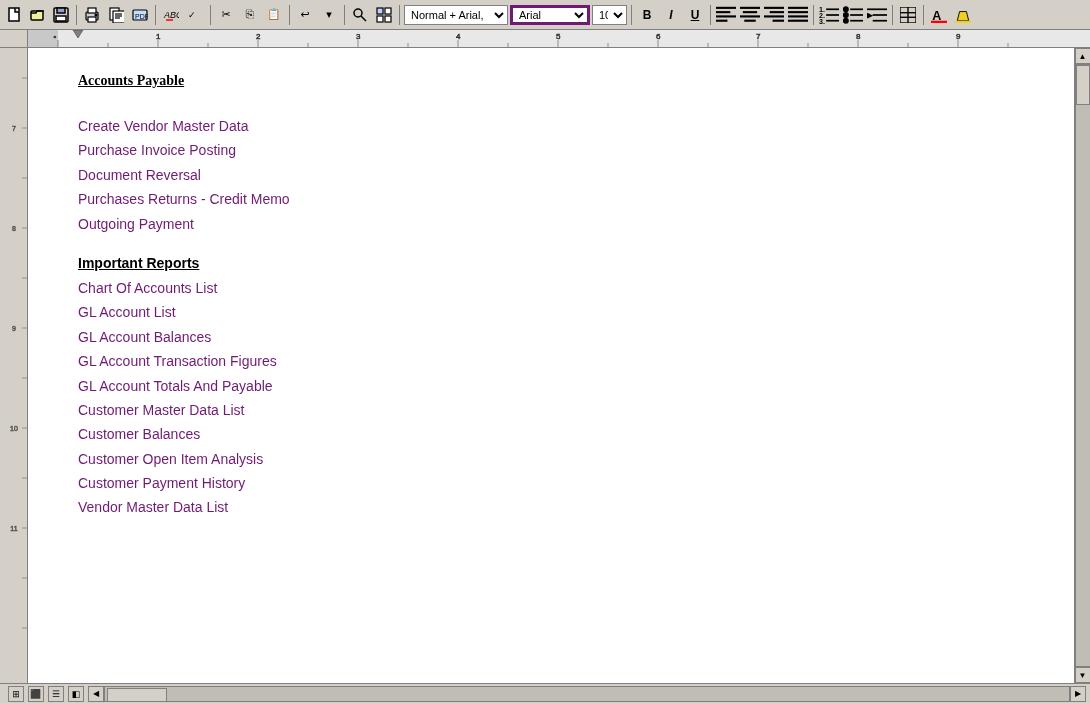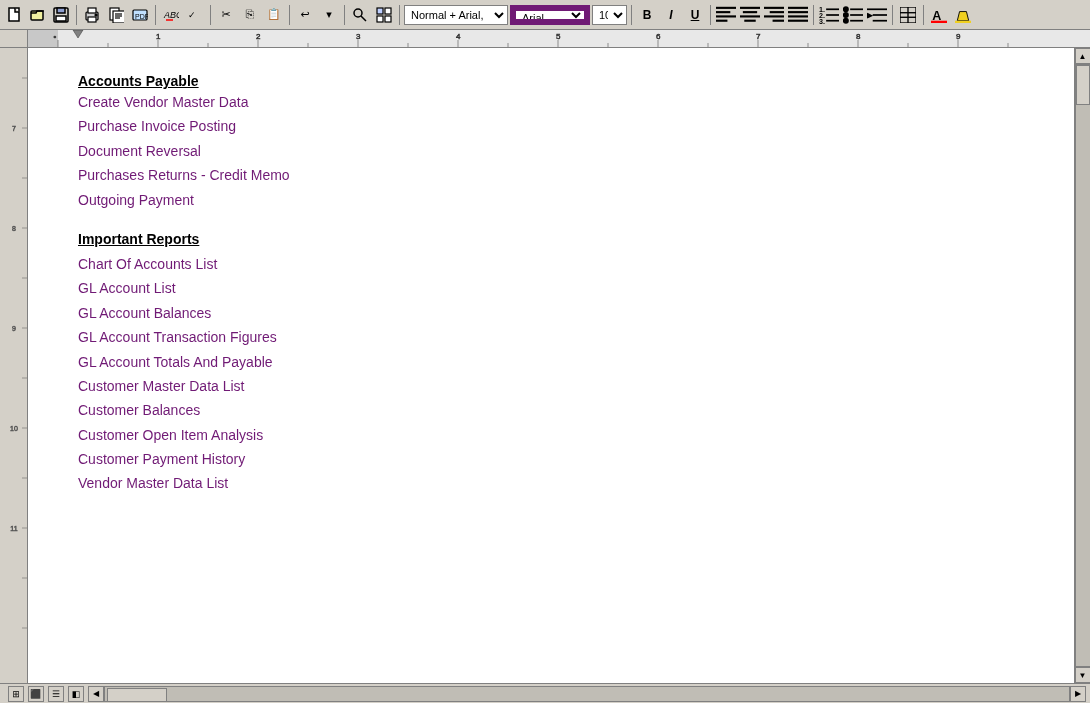--- a/index.html
+++ b/index.html
@@ -61,21 +61,21 @@
       background: white;
       border: 1px solid #808080;
       font-size: 11px;
       padding: 0 2px;
       width: 104px;
     }
 
     .font-dropdown {
       height: 20px;
       background: white;
-      border: 6px solid #701a75;
+      border: 3px solid #701a75;
       font-size: 11px;
       padding: 0 2px;
       width: 80px;
     }
 
     .size-dropdown {
       height: 20px;
       background: white;
       border: 1px solid #808080;
       font-size: 11px;
@@ -549,21 +549,21 @@
           <text x="14" y="483" text-anchor="middle">11</text>
         <line x1="22" y1="530" x2="28" y2="530"></line>
         <line x1="22" y1="580" x2="28" y2="580"></line>
       </g>
     </svg>
   </div>
 
   <div class="document-area">
     <div class="page">
 
-      <div class="doc-title-partial" style="text-decoration: underline; margin-bottom: 2px; margin-top: 5px;">
+      <div class="doc-title-partial" style="text-decoration: underline; margin-bottom: 26px; margin-top: 5px; font-family: Liberation Serif, serif;">
         <span>Accounts Payable</span>
       </div>
 
       <div>
         <div class="doc-list-item">Create Vendor Master Data</div>
         <div class="doc-list-item">Purchase Invoice Posting</div>
         <div class="doc-list-item">Document Reversal</div>
         <div class="doc-list-item">Purchases Returns - Credit Memo</div>
         <div class="doc-list-item">Outgoing Payment</div>
       </div>

